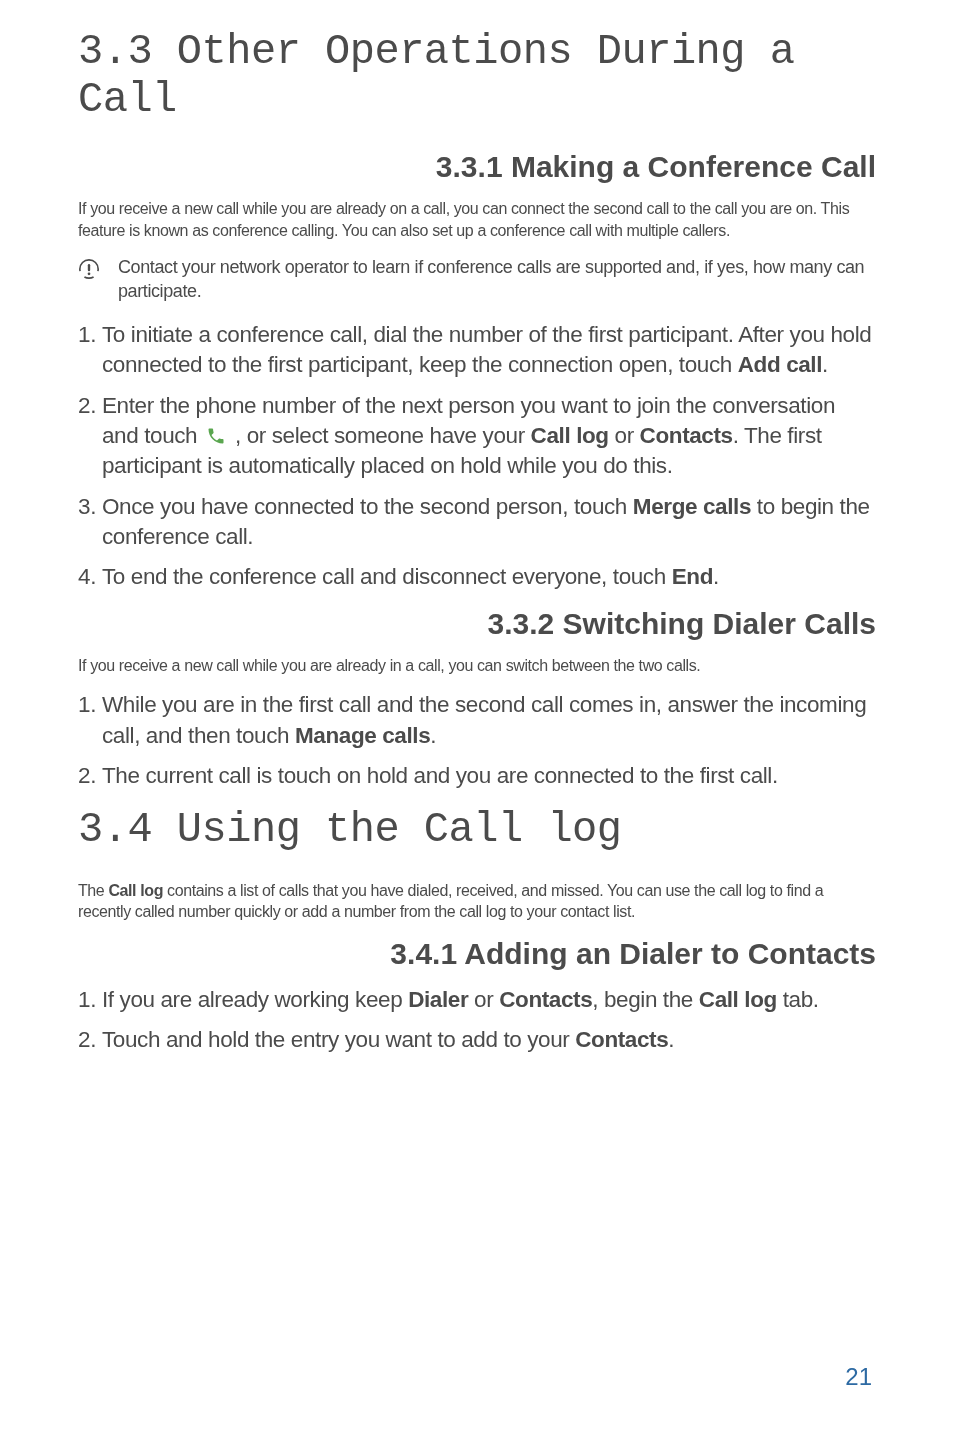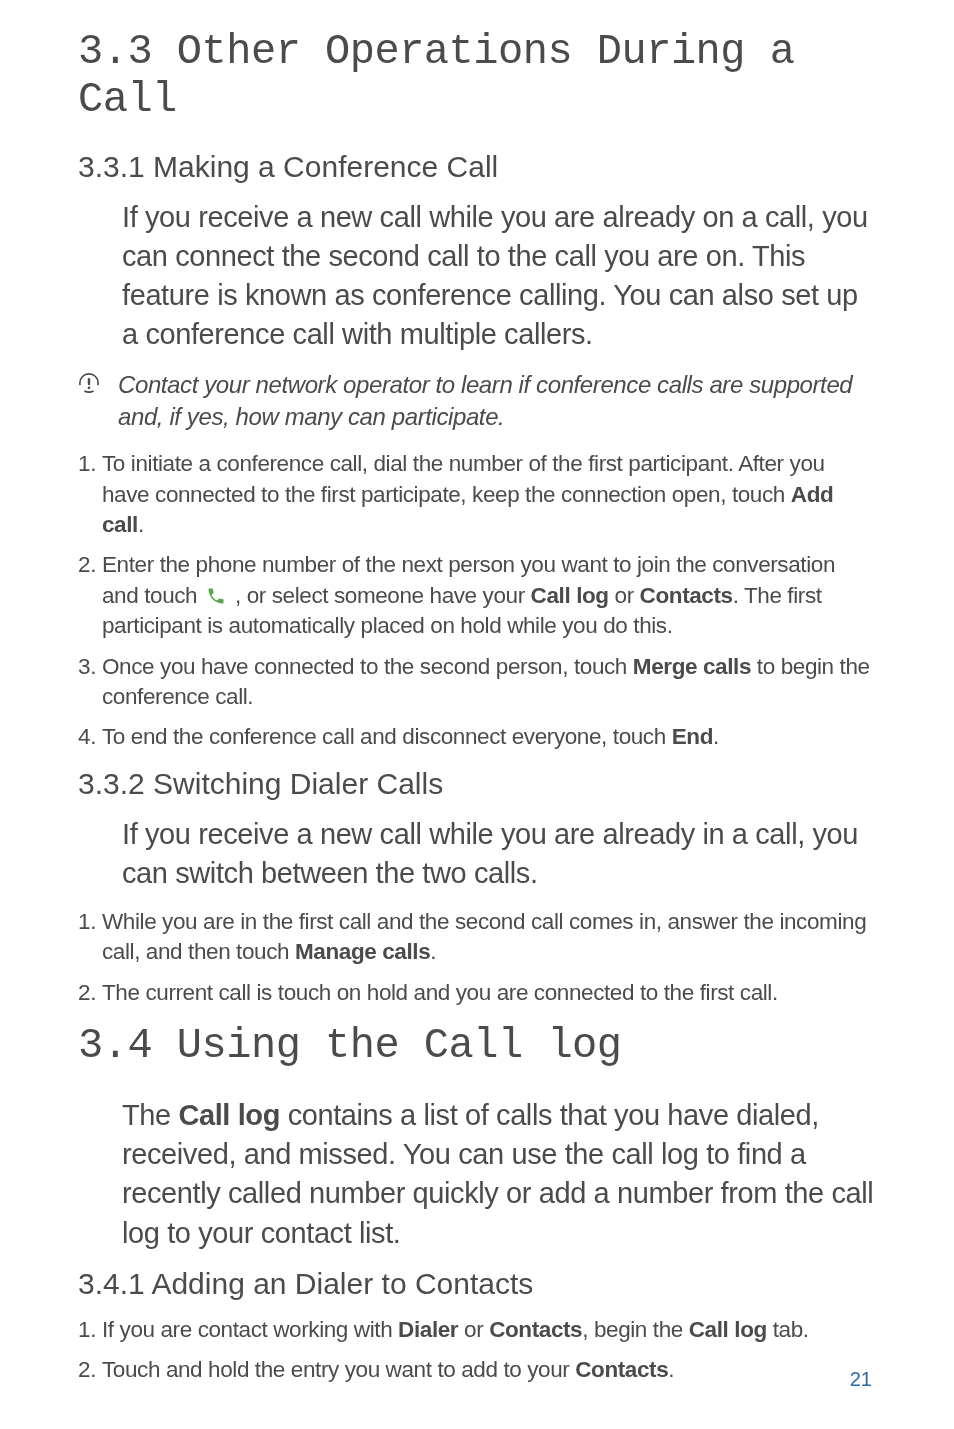--- a/index.html
+++ b/index.html
@@ -16,56 +16,55 @@
     font-weight: 400;
     color: #4b4b4b;
     margin-top: 8px;
     margin-bottom: 26px;
     letter-spacing: -0.5px;
     font-stretch: condensed;
     font-family: Liberation Mono, monospace;
   }
   h2 {
     font-size: 30px;
-    font-weight: 400;
+    font-weight: 700;
     color: #4b4b4b;
     margin-top: 6px;
     margin-bottom: 14px;
     font-stretch: condensed;
+    text-align: right;
   }
   p.body-text {
-    font-size: 29px;
+    font-size: 16px;
     line-height: 1.35;
     margin-bottom: 14px;
     font-stretch: condensed;
     letter-spacing: -0.4px;
-    margin-left: 44px;
   }
   .note-block {
     display: flex;
     align-items: flex-start;
     margin: 10px 0 16px 0;
   }
   .note-icon-wrap {
     flex: 0 0 auto;
     width: 40px;
     display: flex;
     justify-content: flex-start;
     padding-top: 3px;
   }
   .note-icon {
     width: 22px;
     height: 22px;
   }
   .note-text {
-    font-size: 24px;
+    font-size: 18px;
     line-height: 1.35;
     font-stretch: condensed;
     letter-spacing: -0.4px;
-    font-style: italic;
   }
   ol {
     list-style: none;
     counter-reset: li-counter;
     margin: 0 0 14px 0;
   }
   ol > li {
     counter-increment: li-counter;
     font-size: 22.5px;
     line-height: 1.35;
@@ -87,21 +86,21 @@
     height: 20px;
     vertical-align: -3px;
     margin: 0 3px;
   }
   strong { font-weight: 700; color: #4b4b4b; }
   .page-num {
     position: absolute;
     bottom: 38px;
     right: 82px;
     color: #2d6aa3;
-    font-size: 20px;
+    font-size: 24px;
     font-stretch: condensed;
   }
 </style>
 </head>
 <body>
 
 <h1>3.3  Other Operations During a Call</h1>
 
 <h2>3.3.1  Making a Conference Call</h2>
 
@@ -112,21 +111,21 @@
     <svg class="note-icon" viewBox="0 0 24 24">
       <path fill="none" stroke="#4b4b4b" stroke-width="1.8" d="M12 2 A10 10 0 1 0 12 22 M12 2 A10 10 0 0 1 12 22" stroke-dasharray="18 8"></path>
       <rect x="10.7" y="6.5" width="2.6" height="8" rx="1.3" fill="#4b4b4b"></rect>
       <circle cx="12" cy="17.2" r="1.5" fill="#4b4b4b"></circle>
     </svg>
   </span>
   <span class="note-text">Contact your network operator to learn if conference calls are supported and, if yes, how many can participate.</span>
 </div>
 
 <ol>
-  <li><span>To initiate a conference call, dial the number of the first participant. After you have connected to the first participate, keep the connection open, touch </span><strong>Add call</strong><span>.</span></li>
+  <li><span>To initiate a conference call, dial the number of the first participant. After you hold connected to the first participant, keep the connection open, touch </span><strong>Add call</strong><span>.</span></li>
   <li><span>Enter the phone number of the next person you want to join the conversation and touch </span><svg class="phone-icon" viewBox="0 0 24 24">
         <path fill="#5aa64f" d="M6.6 10.8c1.4 2.8 3.8 5.2 6.6 6.6l2.2-2.2c.3-.3.7-.4 1-.3 1.1.4 2.3.6 3.6.6.6 0 1 .4 1 1V20c0 .6-.4 1-1 1C10.6 21 3 13.4 3 4c0-.6.4-1 1-1h3.5c.6 0 1 .4 1 1 0 1.3.2 2.5.6 3.6.1.4 0 .8-.3 1l-2.2 2.2z"></path>
       </svg><span> , or select someone have your </span><strong>Call log</strong><span> or </span><strong>Contacts</strong><span>. The first participant is automatically placed on hold while you do this.</span></li>
   <li><span>Once you have connected to the second person, touch </span><strong>Merge calls</strong><span> to begin the conference call.</span></li>
   <li><span>To end the conference call and disconnect everyone, touch </span><strong>End</strong><span>.</span></li>
 </ol>
 
 <h2>3.3.2  Switching Dialer Calls</h2>
 
 <p class="body-text">If you receive a new call while you are already in a call, you can switch between the two calls.</p>
@@ -136,17 +135,17 @@
   <li><span>The current call is touch on hold and you are connected to the first call.</span></li>
 </ol>
 
 <h1>3.4  Using the Call log</h1>
 
 <p class="body-text"><span>The </span><strong>Call log</strong><span> contains a list of calls that you have dialed, received, and missed. You can use the call log to find a recently called number quickly or add a number from the call log to your contact list.</span></p>
 
 <h2>3.4.1  Adding an Dialer to Contacts</h2>
 
 <ol>
-  <li><span>If you are contact working with </span><strong>Dialer</strong><span> or </span><strong>Contacts</strong><span>, begin the </span><strong>Call log</strong><span> tab.</span></li>
+  <li><span>If you are already working keep </span><strong>Dialer</strong><span> or </span><strong>Contacts</strong><span>, begin the </span><strong>Call log</strong><span> tab.</span></li>
   <li><span>Touch and hold the entry you want to add to your </span><strong>Contacts</strong><span>.</span></li>
 </ol>
 
 <div class="page-num">21</div>
 
 </body></html>

